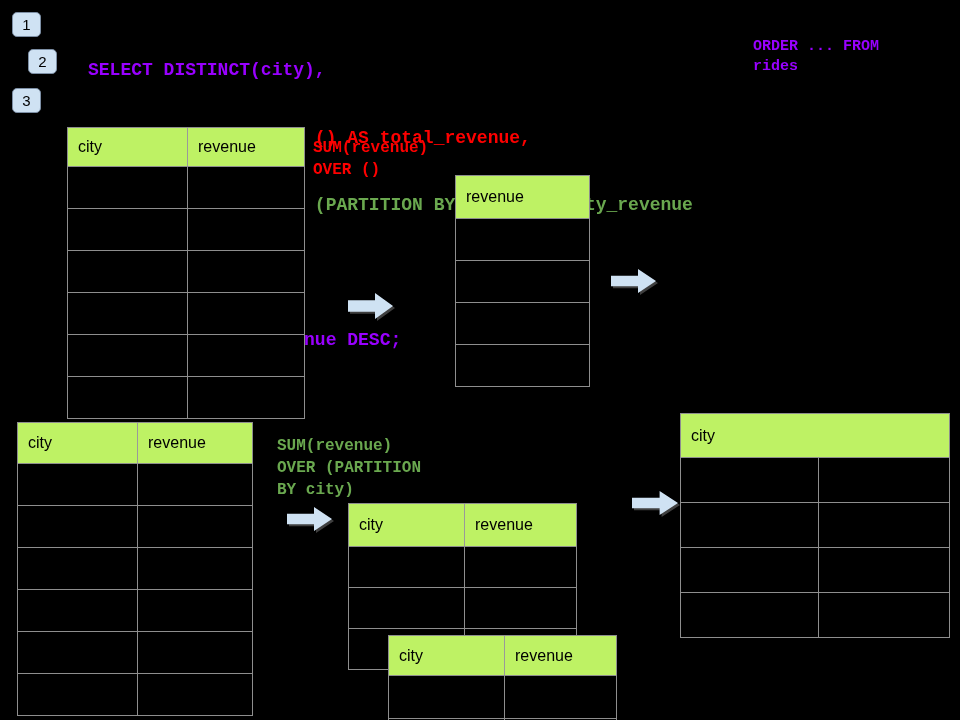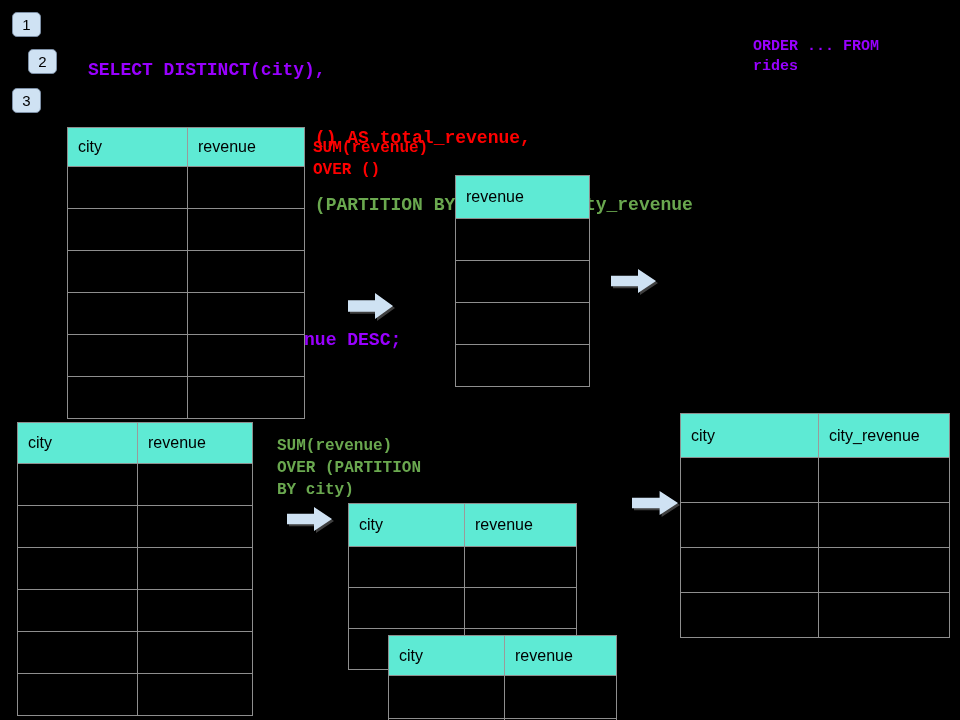--- a/index.html
+++ b/index.html
@@ -54,21 +54,21 @@
 
   
   .tbl {
     position: absolute;
     border: 1px solid #8e8e8e;
     background: #000;
     box-sizing: border-box;
   }
   .thead {
     display: grid;
-    background: #5eead4;
+    background: #bef264;
     border-bottom: 1px solid #8e8e8e;
   }
   .th {
     display: flex; align-items: center;
     padding-left: 10px;
     font-size: 16px; color: #000;
     box-sizing: border-box;
   }
   .th + .th { border-left: 1px solid #9a9a9a; }
   .tr { display: grid; }
@@ -248,21 +248,20 @@
           <div class="td"></div>
         </div>
     </div>
   </div>
 
   <div class="arrow" style="left:632px; top:491px; width:46px; height:24px;"></div>
 
   <div class="tbl" style="left:680px; top:413px; width:270px;">
     <div class="thead" style="height:43px; grid-template-columns:137px 1fr;">
       <div class="th">city</div>
-      <div class="th">city_revenue</div>
     </div>
     <div class="tbody">
       <div class="tr" style="height:44px; grid-template-columns:137px 1fr;">
           <div class="td"></div>
           <div class="td"></div>
         </div>
       <div class="tr" style="height:44px; grid-template-columns:137px 1fr;">
           <div class="td"></div>
           <div class="td"></div>
         </div>

